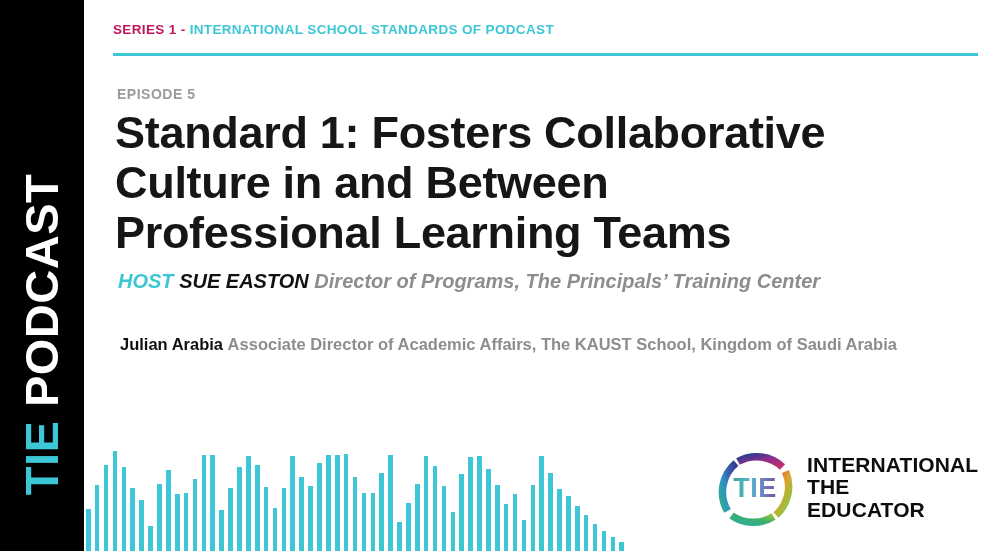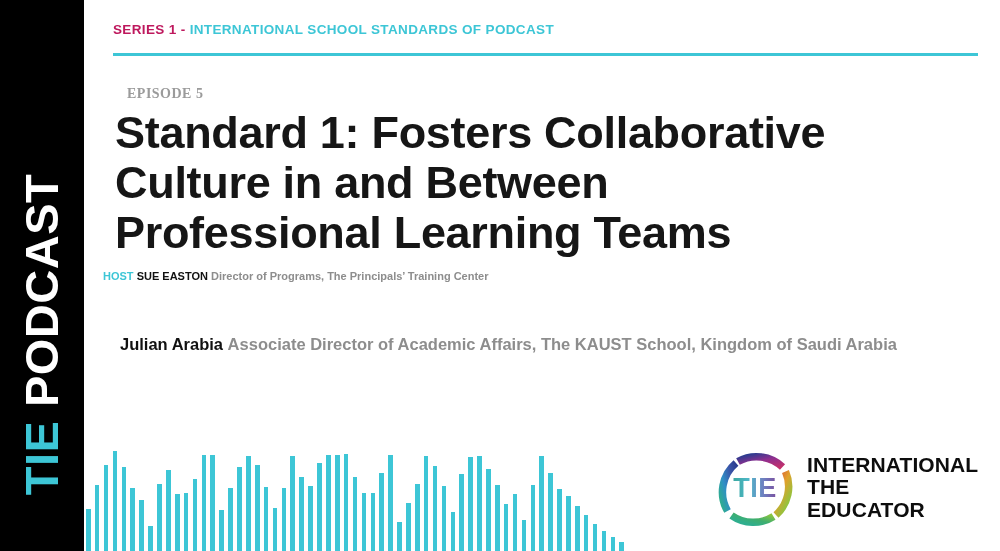--- a/index.html
+++ b/index.html
@@ -72,49 +72,50 @@
     left: 113px;
     top: 53px;
     width: 865px;
     height: 3px;
     background: #3DC6D6;
   }
 
   
   .episode {
     position: absolute;
-    left: 127px;
+    left: 117px;
     top: 86px;
     font-size: 14px;
     font-weight: 700;
     letter-spacing: 0.5px;
     color: #9b9b9b;
-    font-family: Liberation Serif, serif;
+    font-family: Liberation Sans, sans-serif;
   }
 
   .title {
     position: absolute;
     left: 115px;
     top: 108px;
     width: 760px;
     font-family: "Liberation Sans Narrow", "Liberation Sans", sans-serif;
     font-weight: 700;
     font-size: 45px;
     line-height: 50px;
     letter-spacing: -0.3px;
     color: #161616;
   }
 
   .host-line {
     position: absolute;
-    left: 103px;
+    left: 118px;
     top: 270px;
     font-family: "Liberation Sans Narrow", "Liberation Sans", sans-serif;
-    font-size: 11px;
+    font-size: 20px;
     white-space: nowrap;
+    font-style: italic;
   }
   .host-line .k-host { color: #3DC6D6; font-weight: 700; }
   .host-line .k-name { color: #111111; font-weight: 700; }
   .host-line .k-role { color: #8d8d8d; font-weight: 700; }
 
   .guest-line {
     position: absolute;
     left: 120px;
     top: 335px;
     font-family: "Liberation Sans Narrow", "Liberation Sans", sans-serif;

